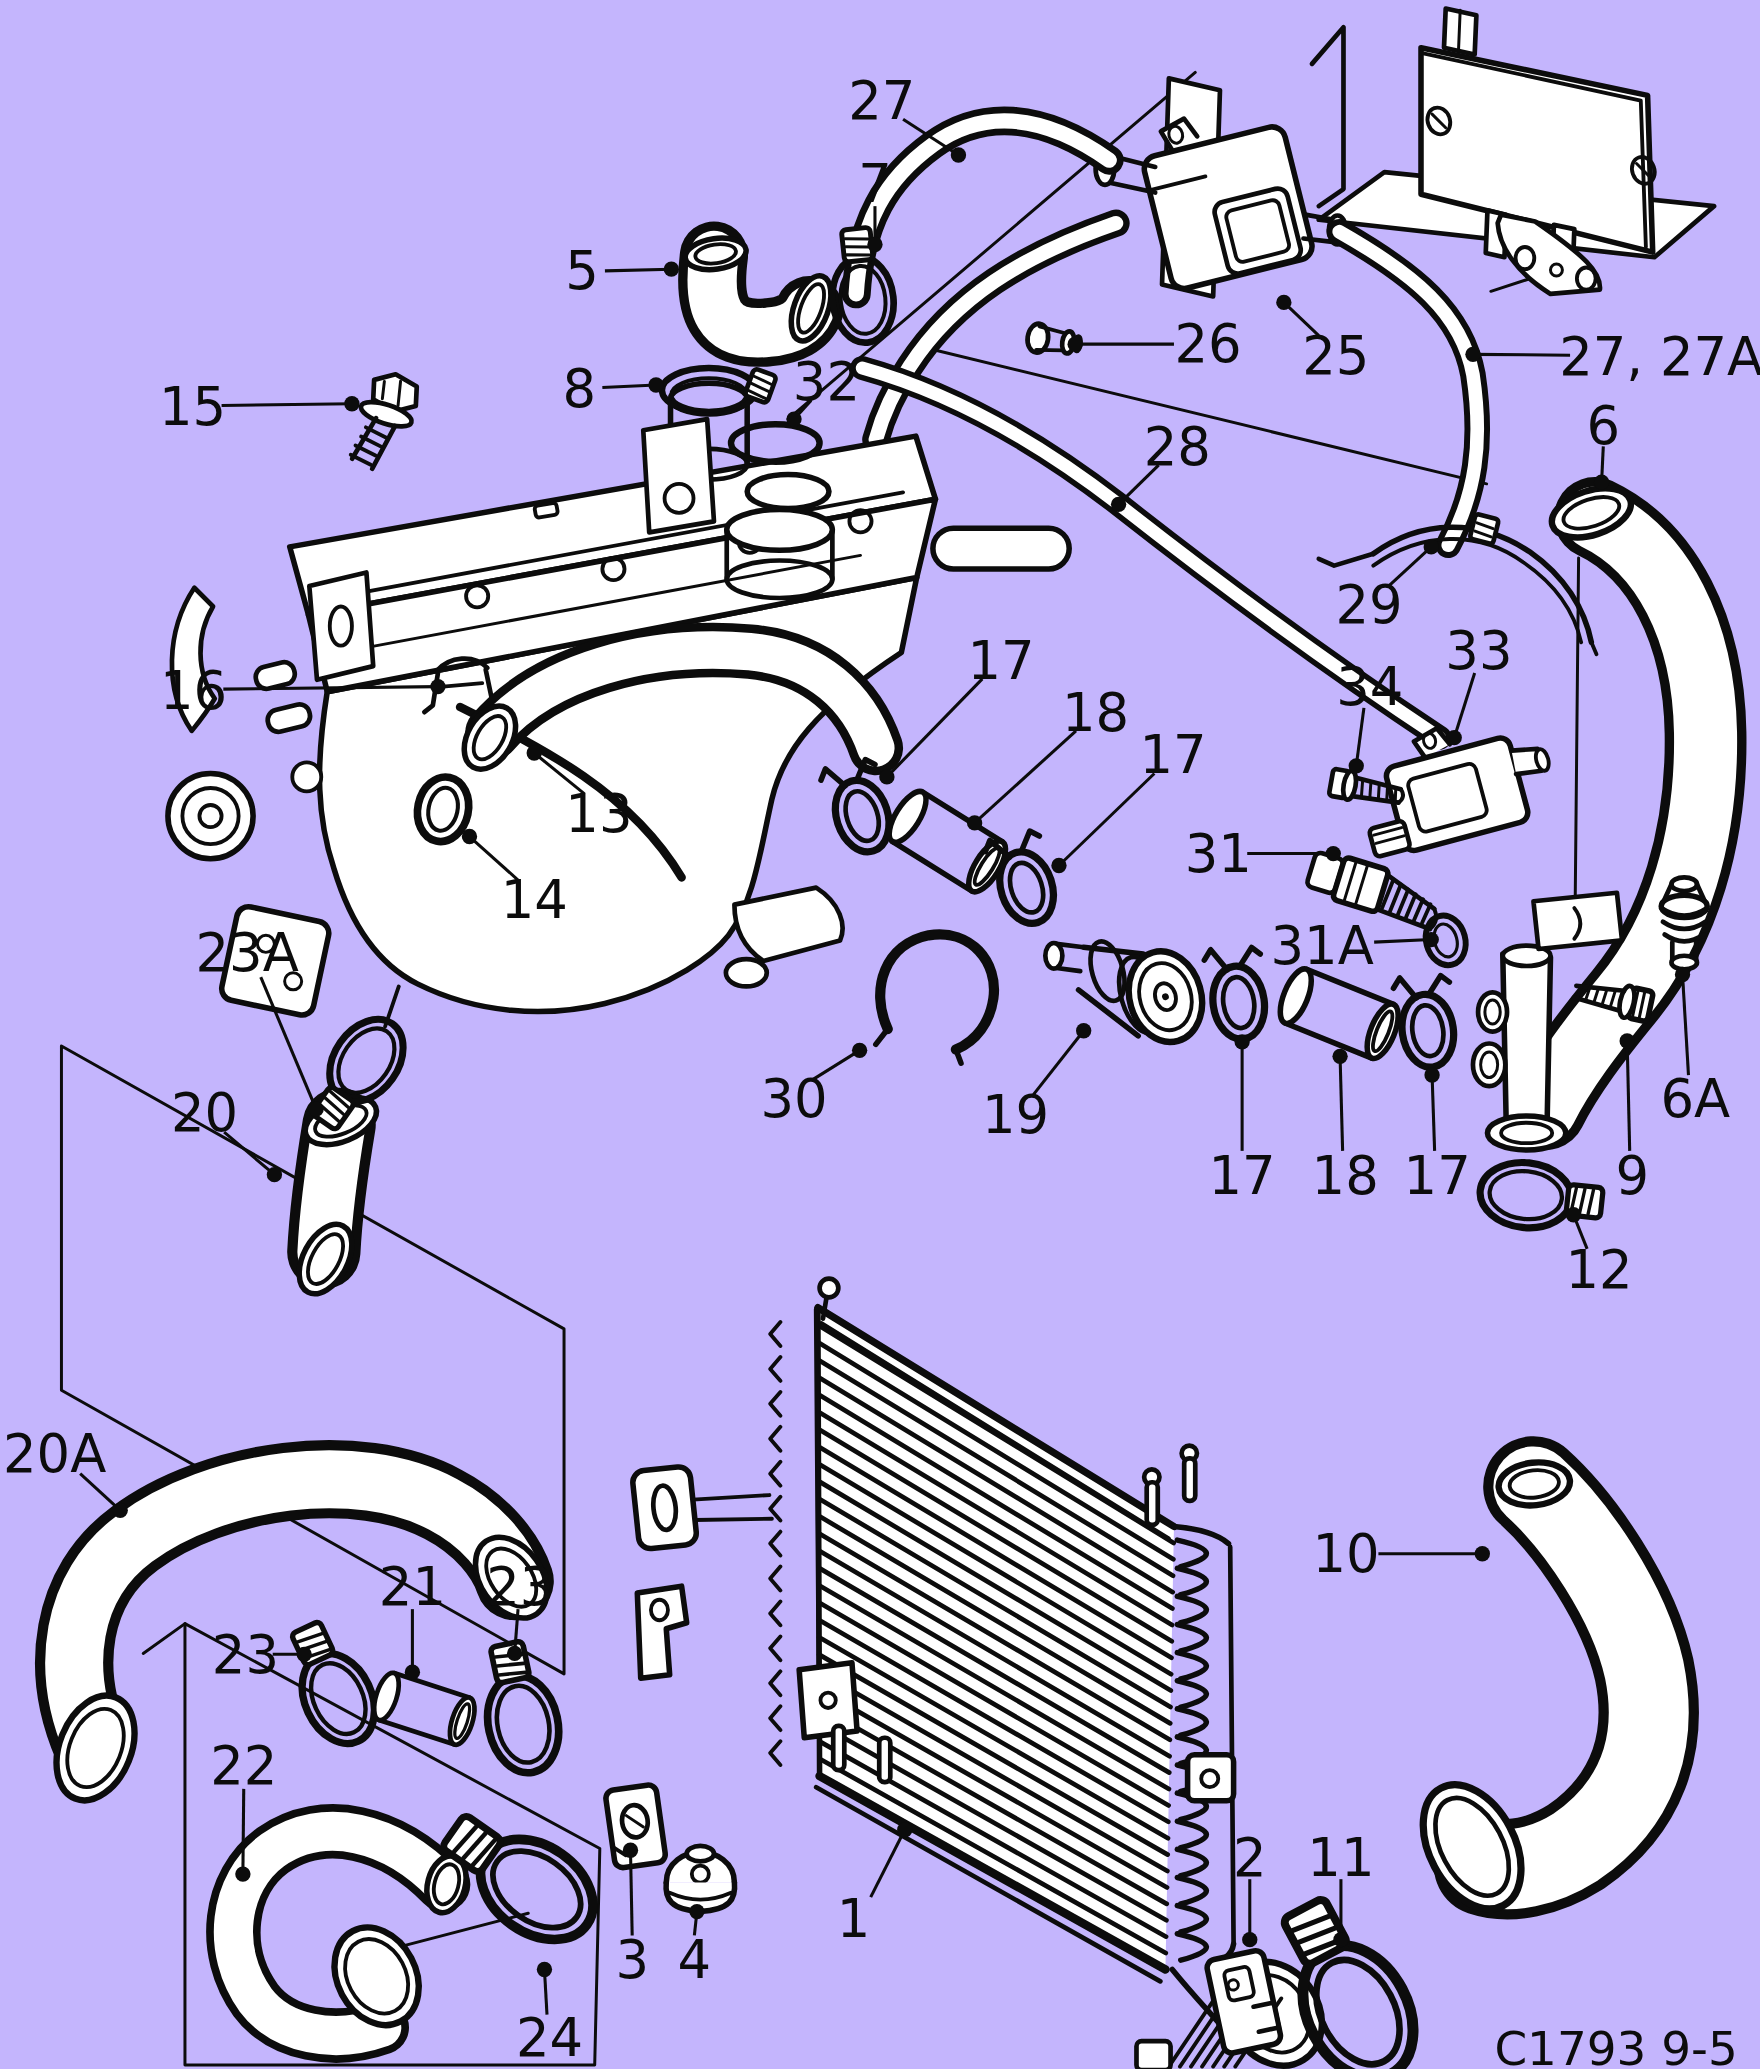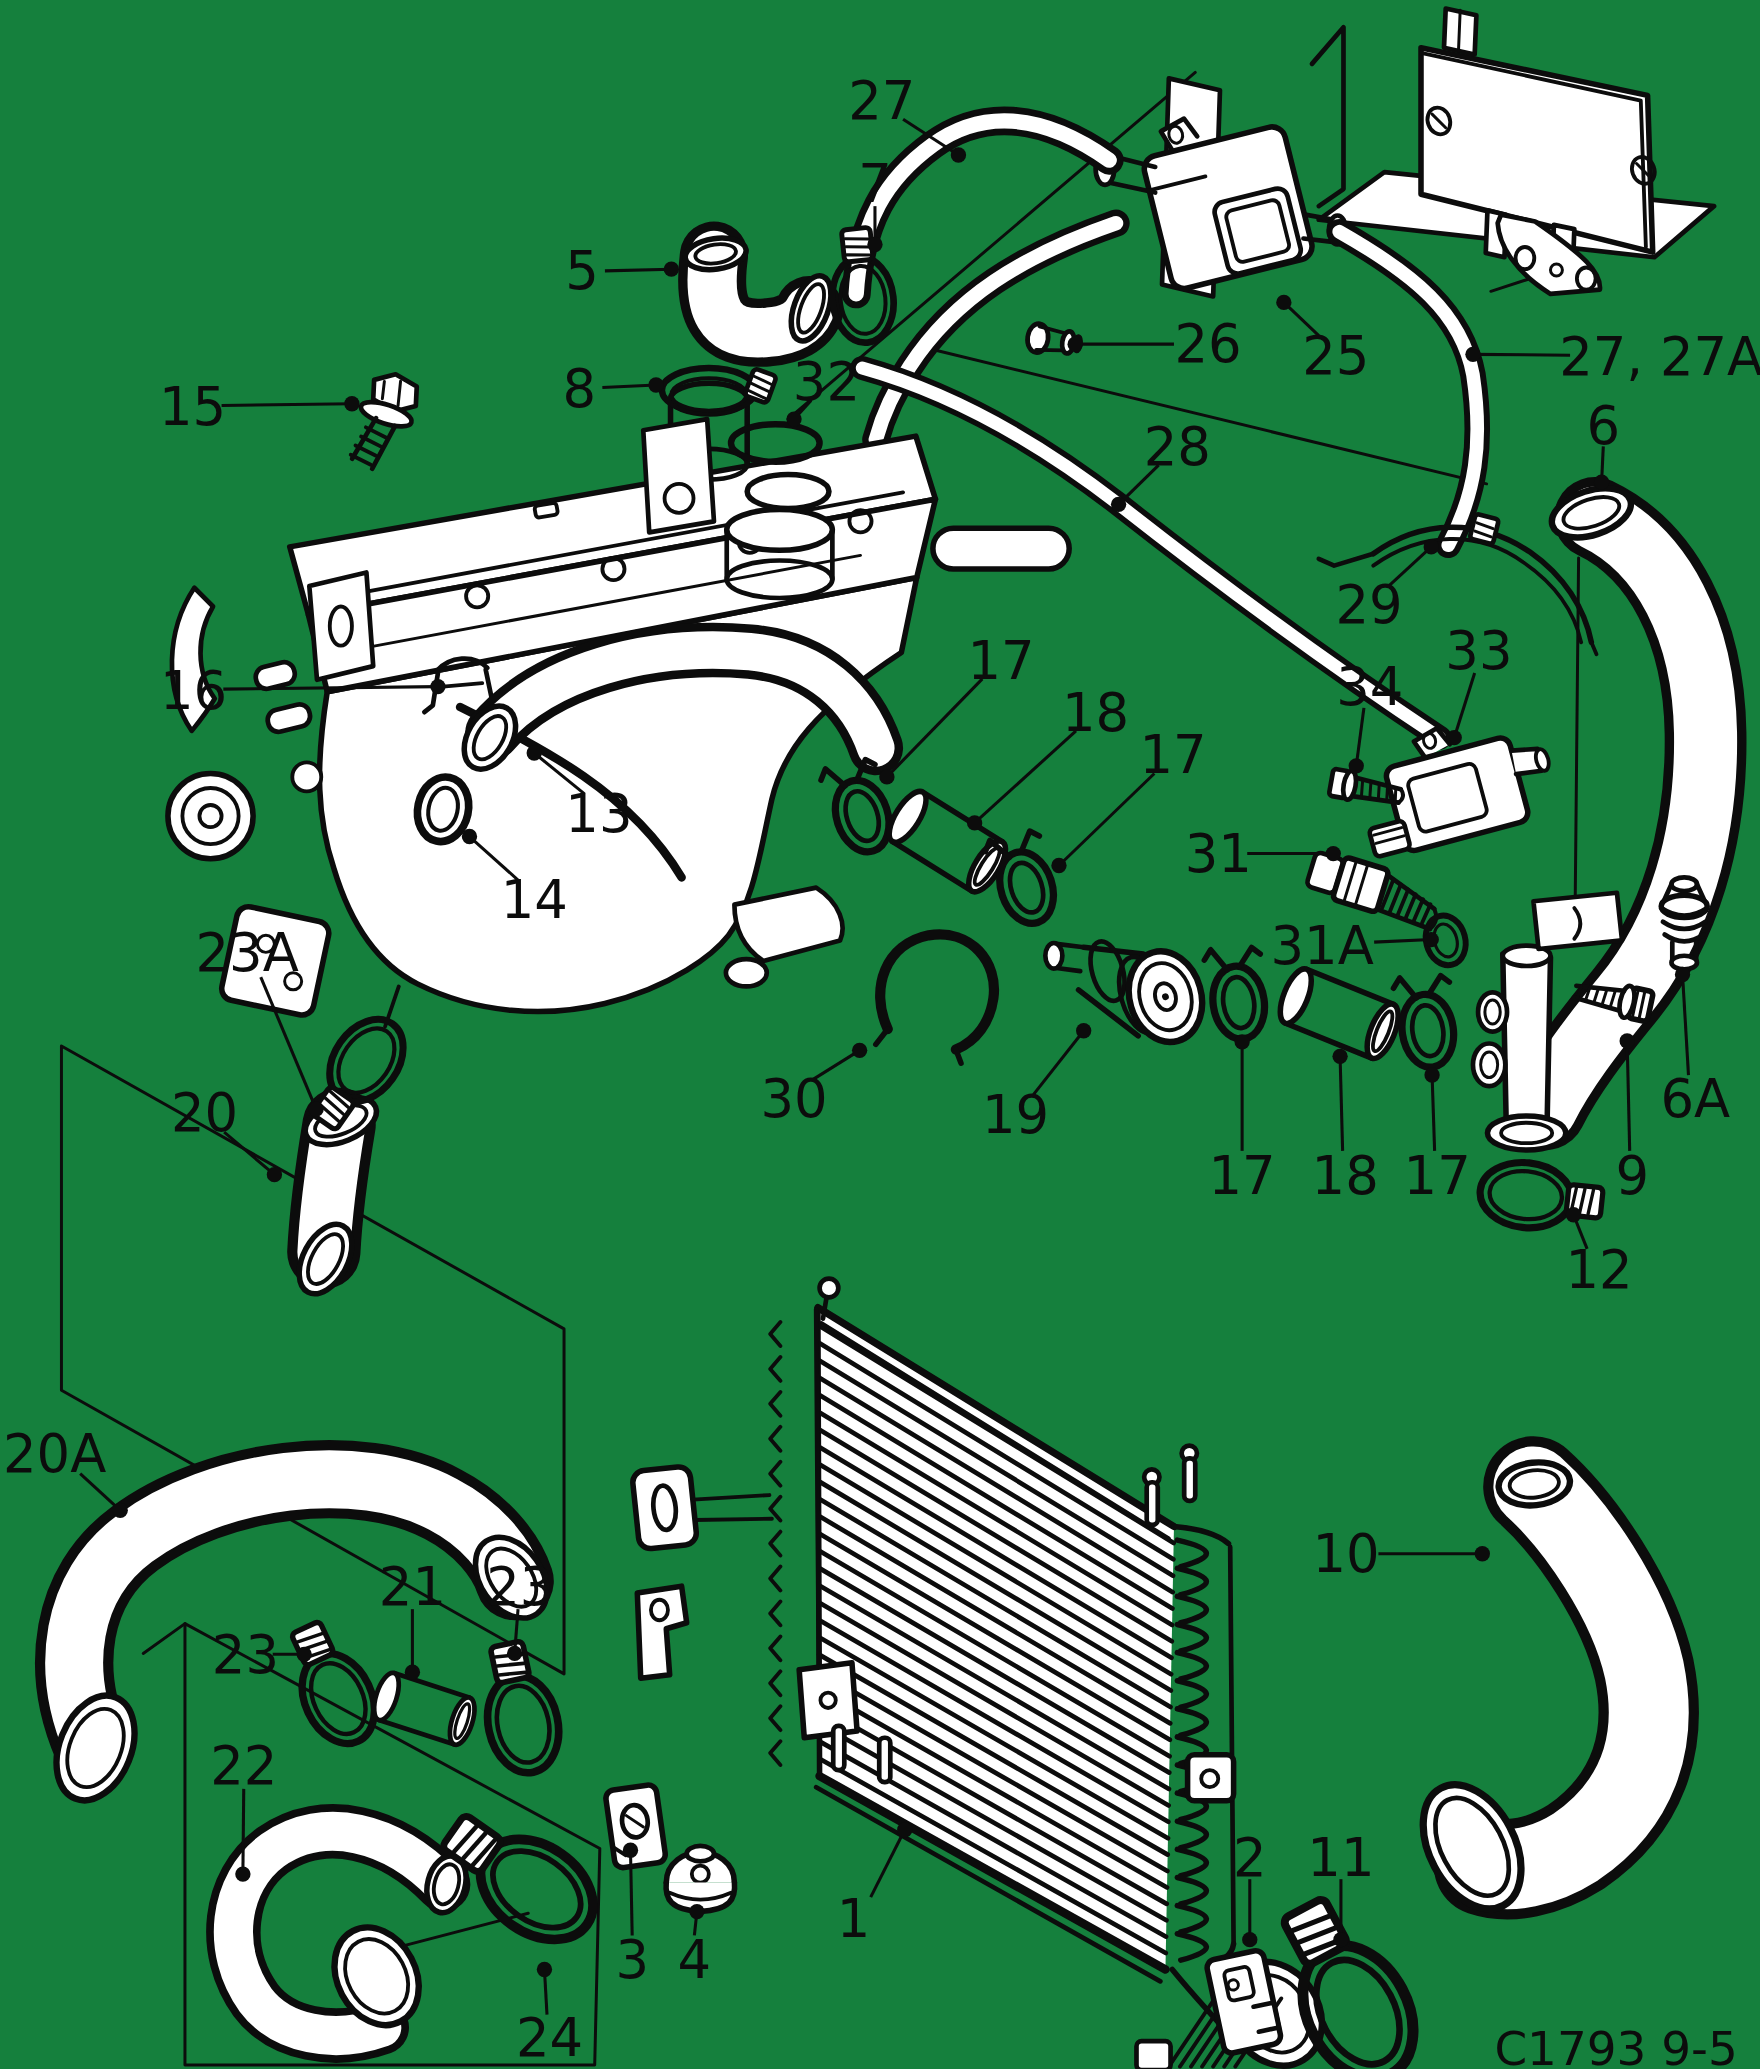--- a/index.html
+++ b/index.html
@@ -1,16 +1,16 @@
 <!DOCTYPE html>
 <html style="font-size:13.6px"><head>
 <meta charset="utf-8">
 <style>
   html,body{margin:0;padding:0;background:#e8e8e8;}
-  #stage{position:relative;width:1761px;height:2070px;background:#15803d;overflow:hidden;}
+  #stage{position:relative;width:1761px;height:2070px;background:#c4b5fd;overflow:hidden;}
   svg{position:absolute;left:0;top:0;}
   
   .k3,.k4,.k5,.k6,.k7,.k8,.k9,.k11{stroke:#0c0c0c;fill:none;stroke-linecap:round;stroke-linejoin:round;}
   .k3{stroke-width:3.5}.k4{stroke-width:4.5}.k5{stroke-width:5.5}.k6{stroke-width:6.5}
   .k7{stroke-width:7.5}.k8{stroke-width:8.5}.k9{stroke-width:10}.k11{stroke-width:12}
   .w{fill:#ffffff}
   .tO{stroke:#0c0c0c;fill:none;stroke-linecap:round;stroke-linejoin:round;}
   .tI{stroke:#ffffff;fill:none;stroke-linecap:round;stroke-linejoin:round;}
   .callout{font-family:"DejaVu Sans","Liberation Sans",sans-serif;font-size:62px;fill:#0c0c0c;}
   .code{font-family:"DejaVu Sans","Liberation Sans",sans-serif;font-size:55px;fill:#0c0c0c;}

